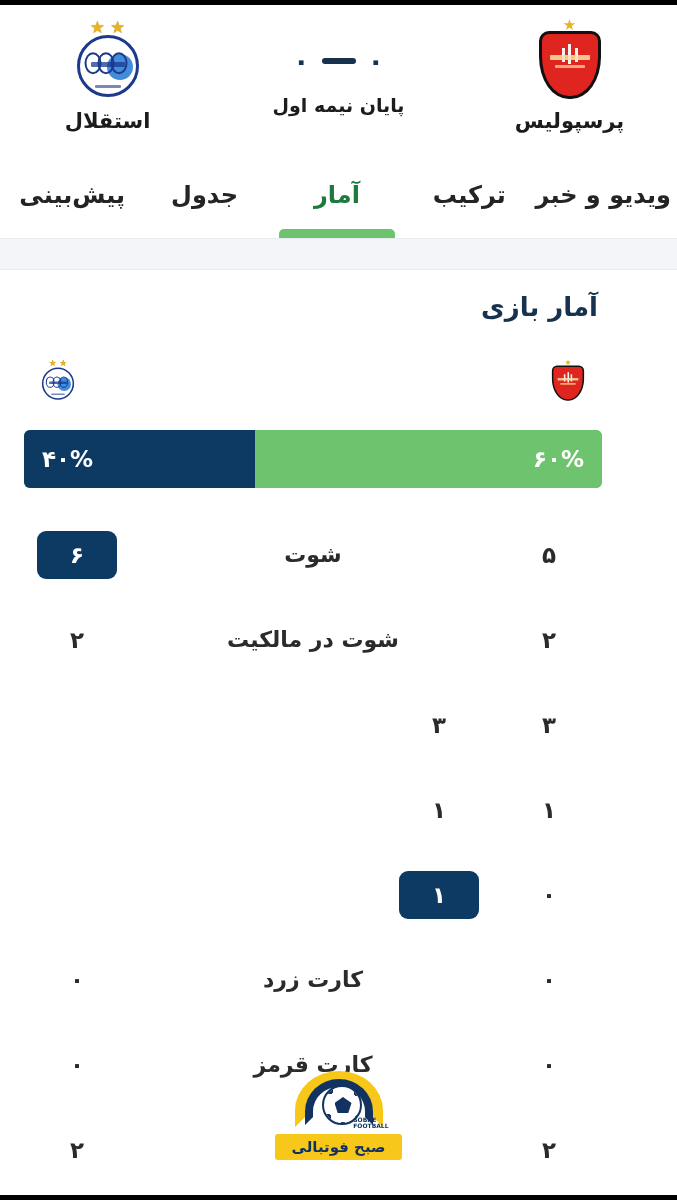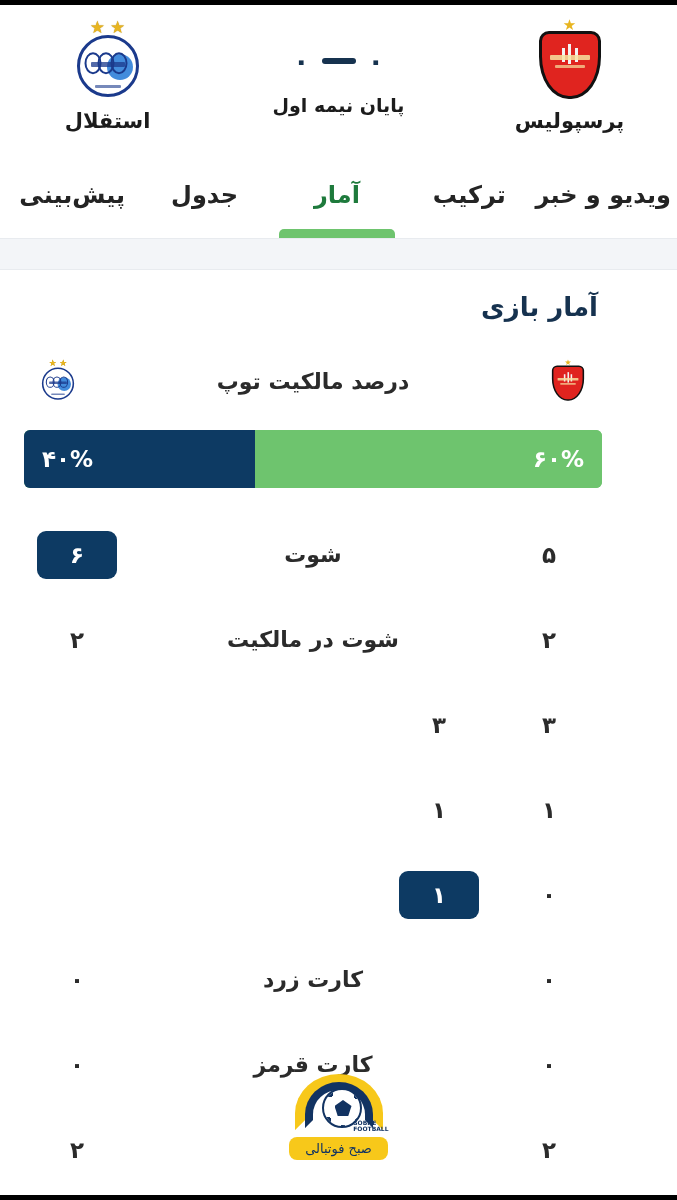--- a/index.html
+++ b/index.html
@@ -479,24 +479,24 @@
     color: #123362;
     text-align: left;
     direction: ltr;
     white-space: nowrap;
   }
 
   .wm-badge {
     margin-top: 3px;
     background: #f7c81a;
     color: #123362;
-    font-size: 13px;
-    font-weight: 400;
+    font-size: 15px;
+    font-weight: 700;
     padding: 4px 16px;
-    border-radius: 8px;
+    border-radius: 3px;
     white-space: nowrap;
     letter-spacing: -0.5px;
   }
 </style>
 </head>
 <body>
 
 <div id="screen">
 
   <div class="device-bar top"></div>
@@ -570,21 +570,20 @@
     <div class="poss-header">
       <div class="poss-crest">
         <div class="crest crest-persepolis crest-mini">
           <div class="pstar">★</div>
           <div class="shield"></div>
           <div class="pword"></div>
           <div class="psub"></div>
         </div>
       </div>
 
-      <div class="poss-label">درصد مالکیت توپ</div>
 
       <div class="poss-crest">
         <div class="crest crest-esteghlal crest-mini">
           <div class="stars">
               <span class="star">★</span>
               <span class="star">★</span>
             </div>
           <div class="disc">
               <div class="toptext"></div>
               <div class="bottext"></div>

